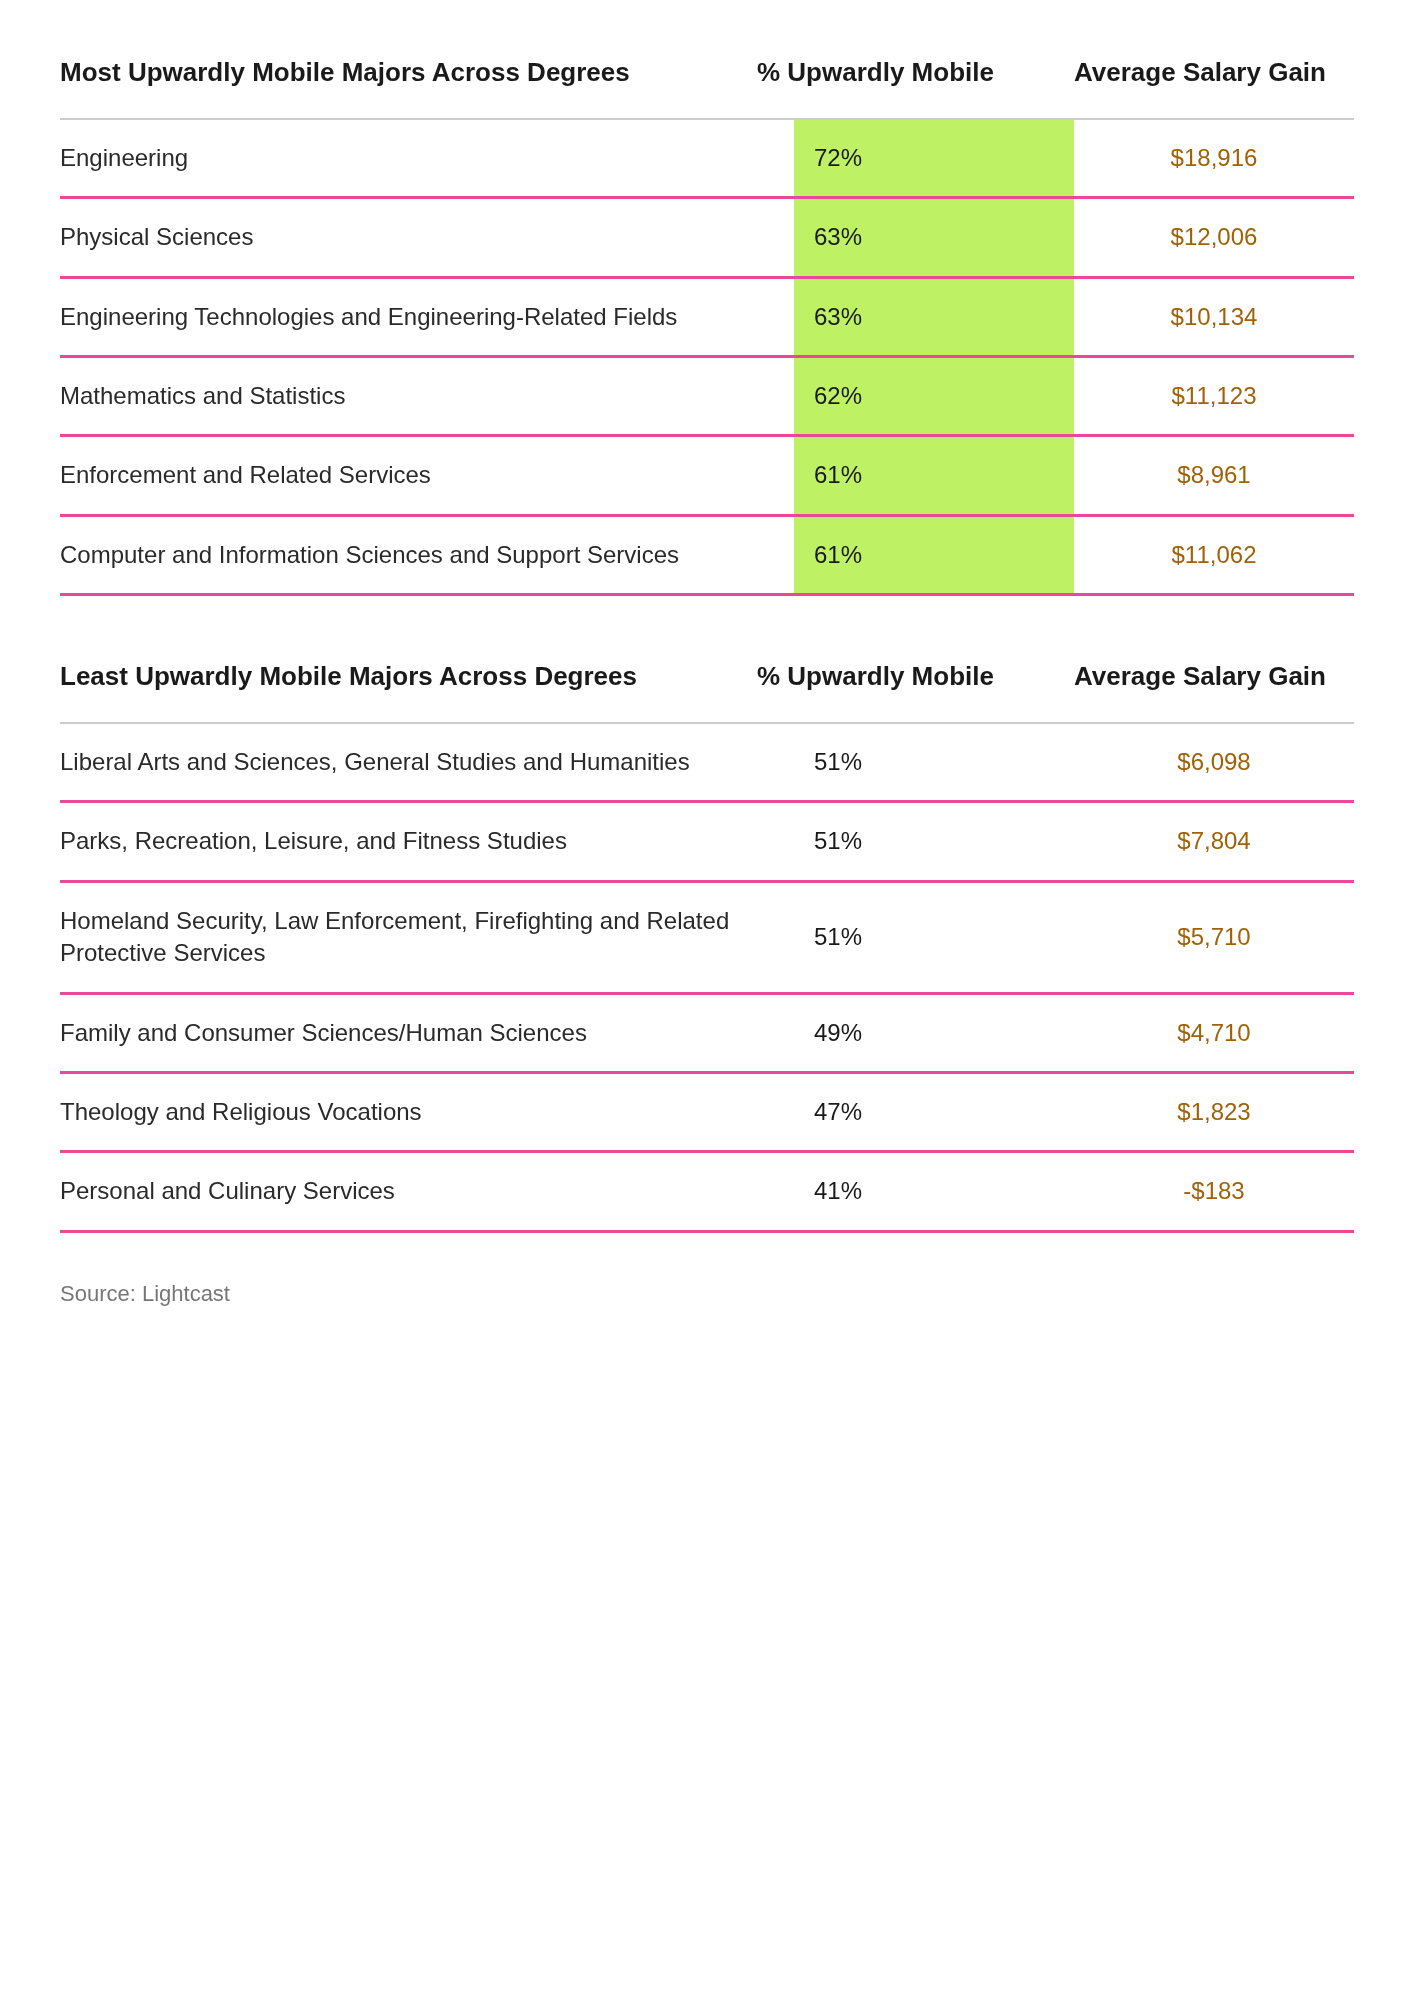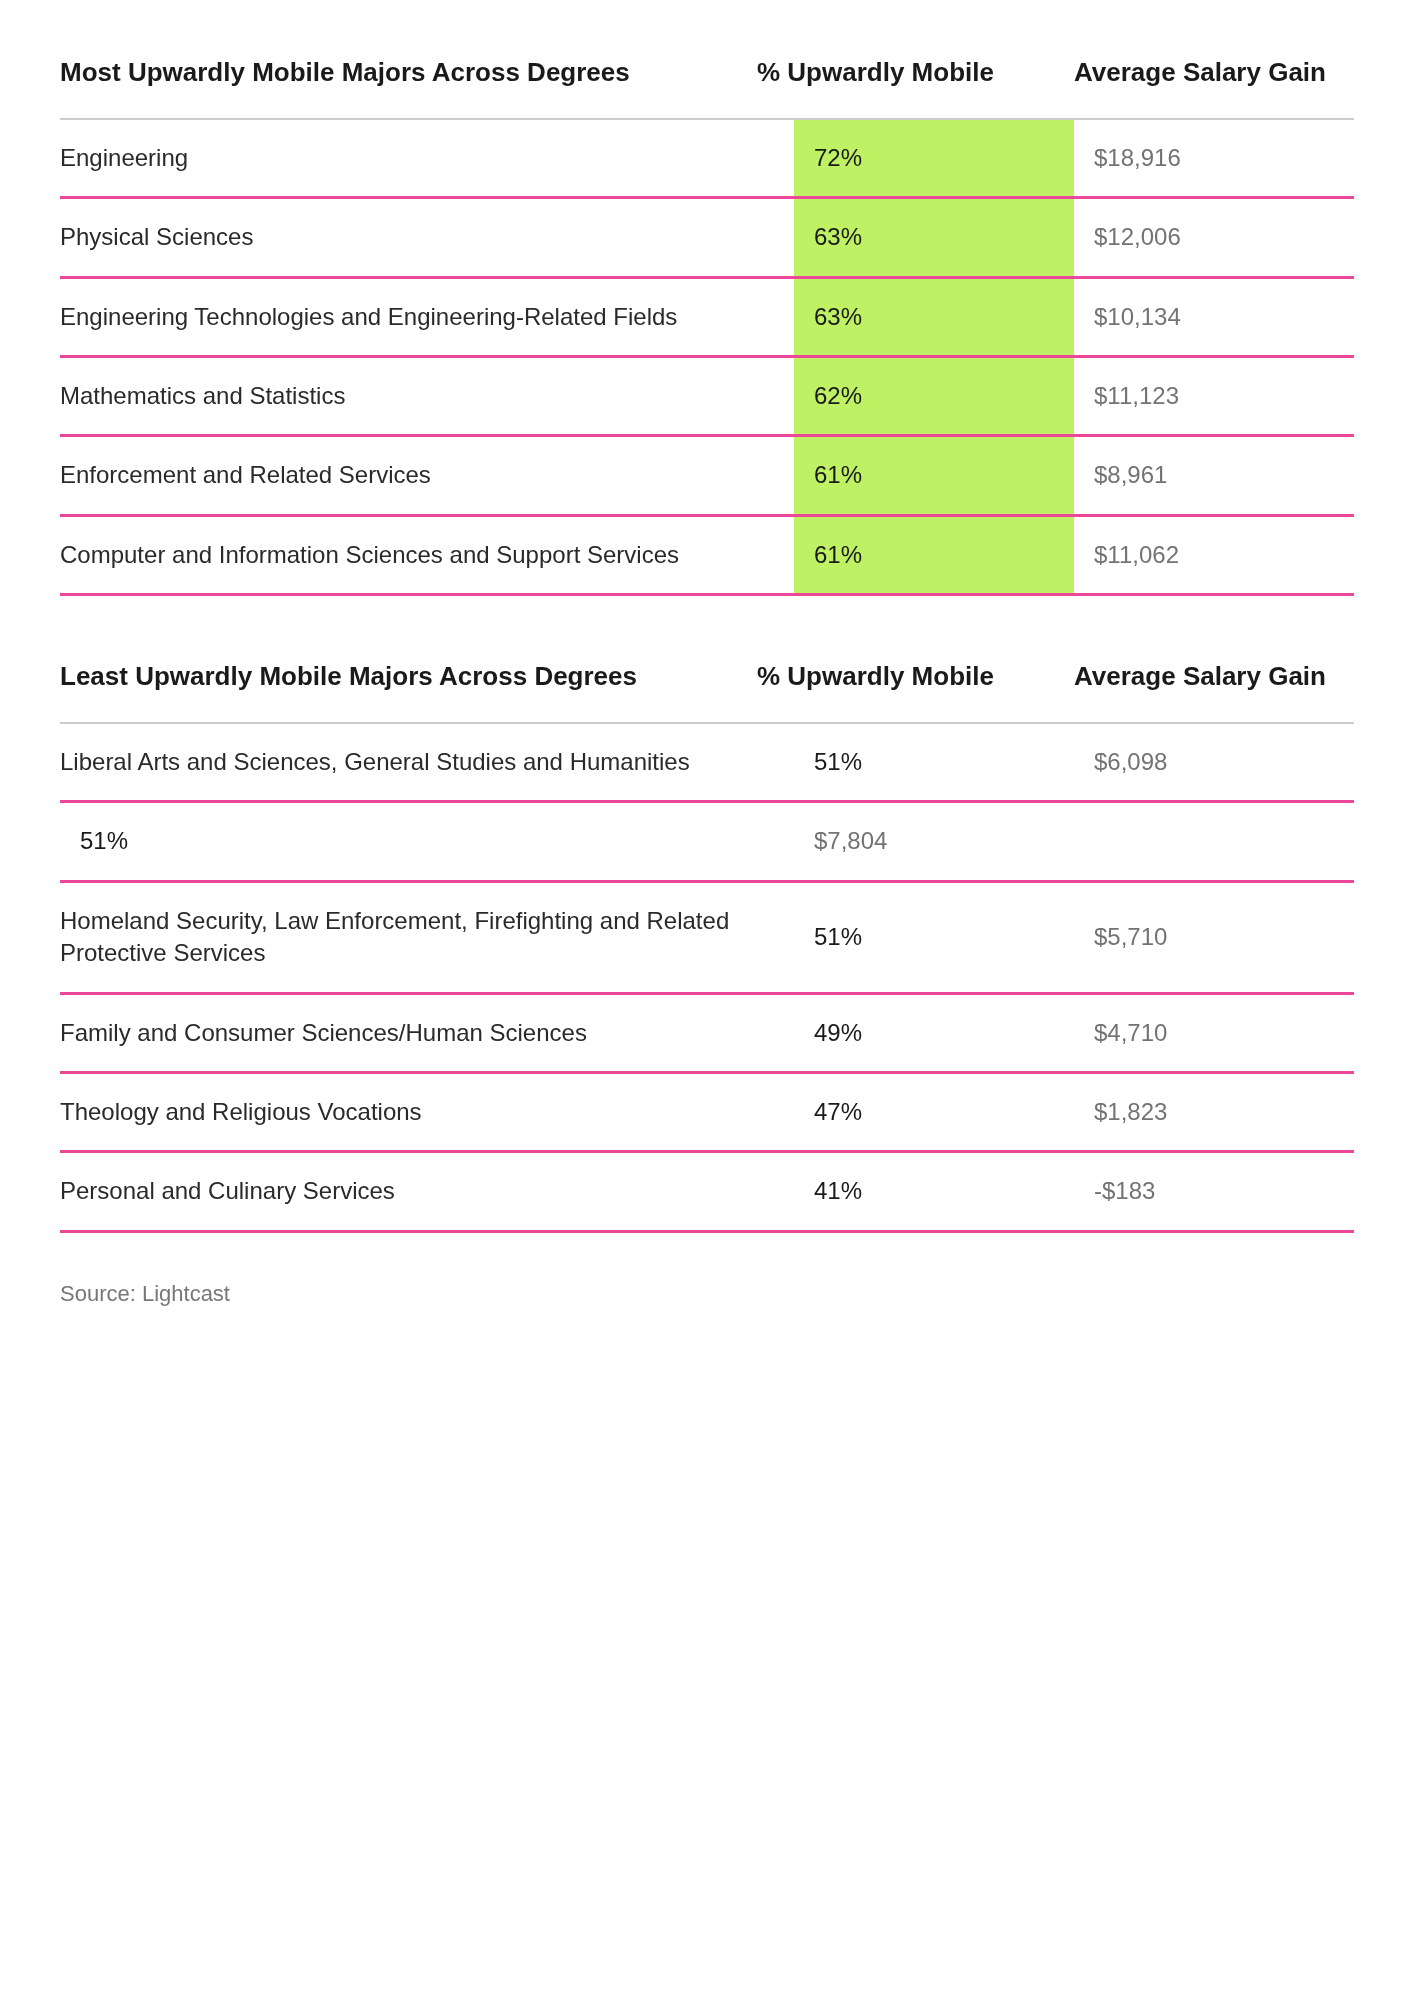--- a/index.html
+++ b/index.html
@@ -70,22 +70,23 @@
       padding-left: 20px;
       padding-right: 20px;
     }
 
     .cell.pct.highlighted {
       background-color: #bef264;
     }
 
     .cell.salary {
       font-size: 24px;
-      color: #737373;
+      color: #a16207;
       padding-left: 20px;
+      text-align: center;
     }
 
     .source-text {
       font-size: 22px;
       color: #777777;
       margin-top: 32px;
     }
   </style>
 </head>
 <body>
@@ -144,20 +145,21 @@
       <div class="col-header">Average Salary Gain</div>
     </div>
 
     <div class="data-row">
       <div class="cell first">Liberal Arts and Sciences, General Studies and Humanities</div>
       <div class="cell pct">51%</div>
       <div class="cell salary">$6,098</div>
     </div>
 
     <div class="data-row">
+      <div class="cell first">Parks, Recreation, Leisure, and Fitness Studies</div>
       <div class="cell pct">51%</div>
       <div class="cell salary">$7,804</div>
     </div>
 
     <div class="data-row">
       <div class="cell first">Homeland Security, Law Enforcement, Firefighting and Related Protective Services</div>
       <div class="cell pct">51%</div>
       <div class="cell salary">$5,710</div>
     </div>
 

